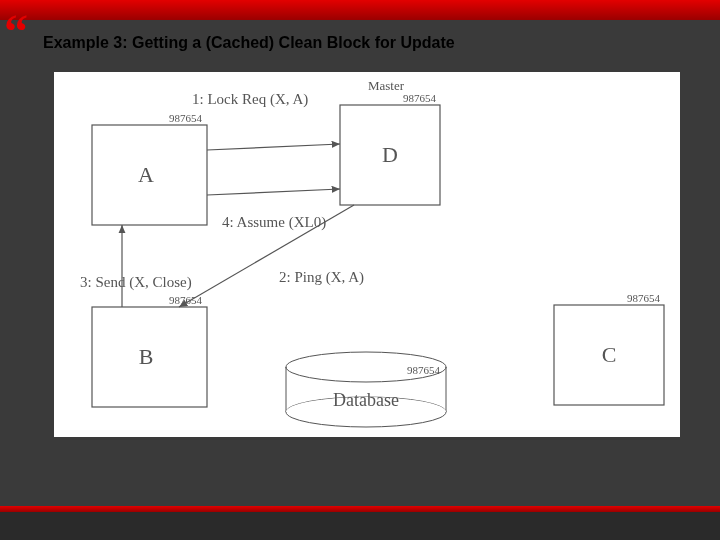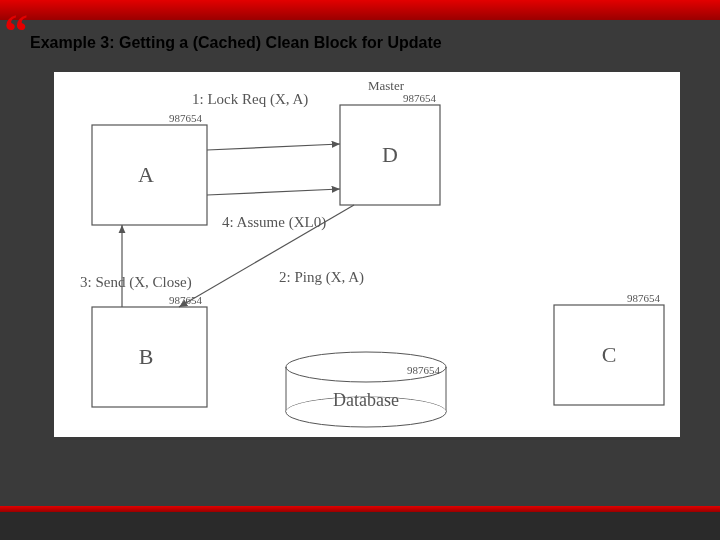--- a/index.html
+++ b/index.html
@@ -21,21 +21,21 @@
     position: absolute;
     top: 18px; left: 4px;
     color: #e30000;
     font-size: 48px;
     font-weight: bold;
     font-family: Georgia, serif;
     line-height: 0.6;
   }
   .slide-title {
     position: absolute;
-    top: 34px; left: 30px;
+    top: 34px; left: 43px;
     color: #000;
     font-size: 16px;
     font-weight: bold;
   }
   .diagram-area {
     position: absolute;
     top: 72px; left: 54px;
     width: 626px; height: 365px;
     background: #ffffff;
   }

